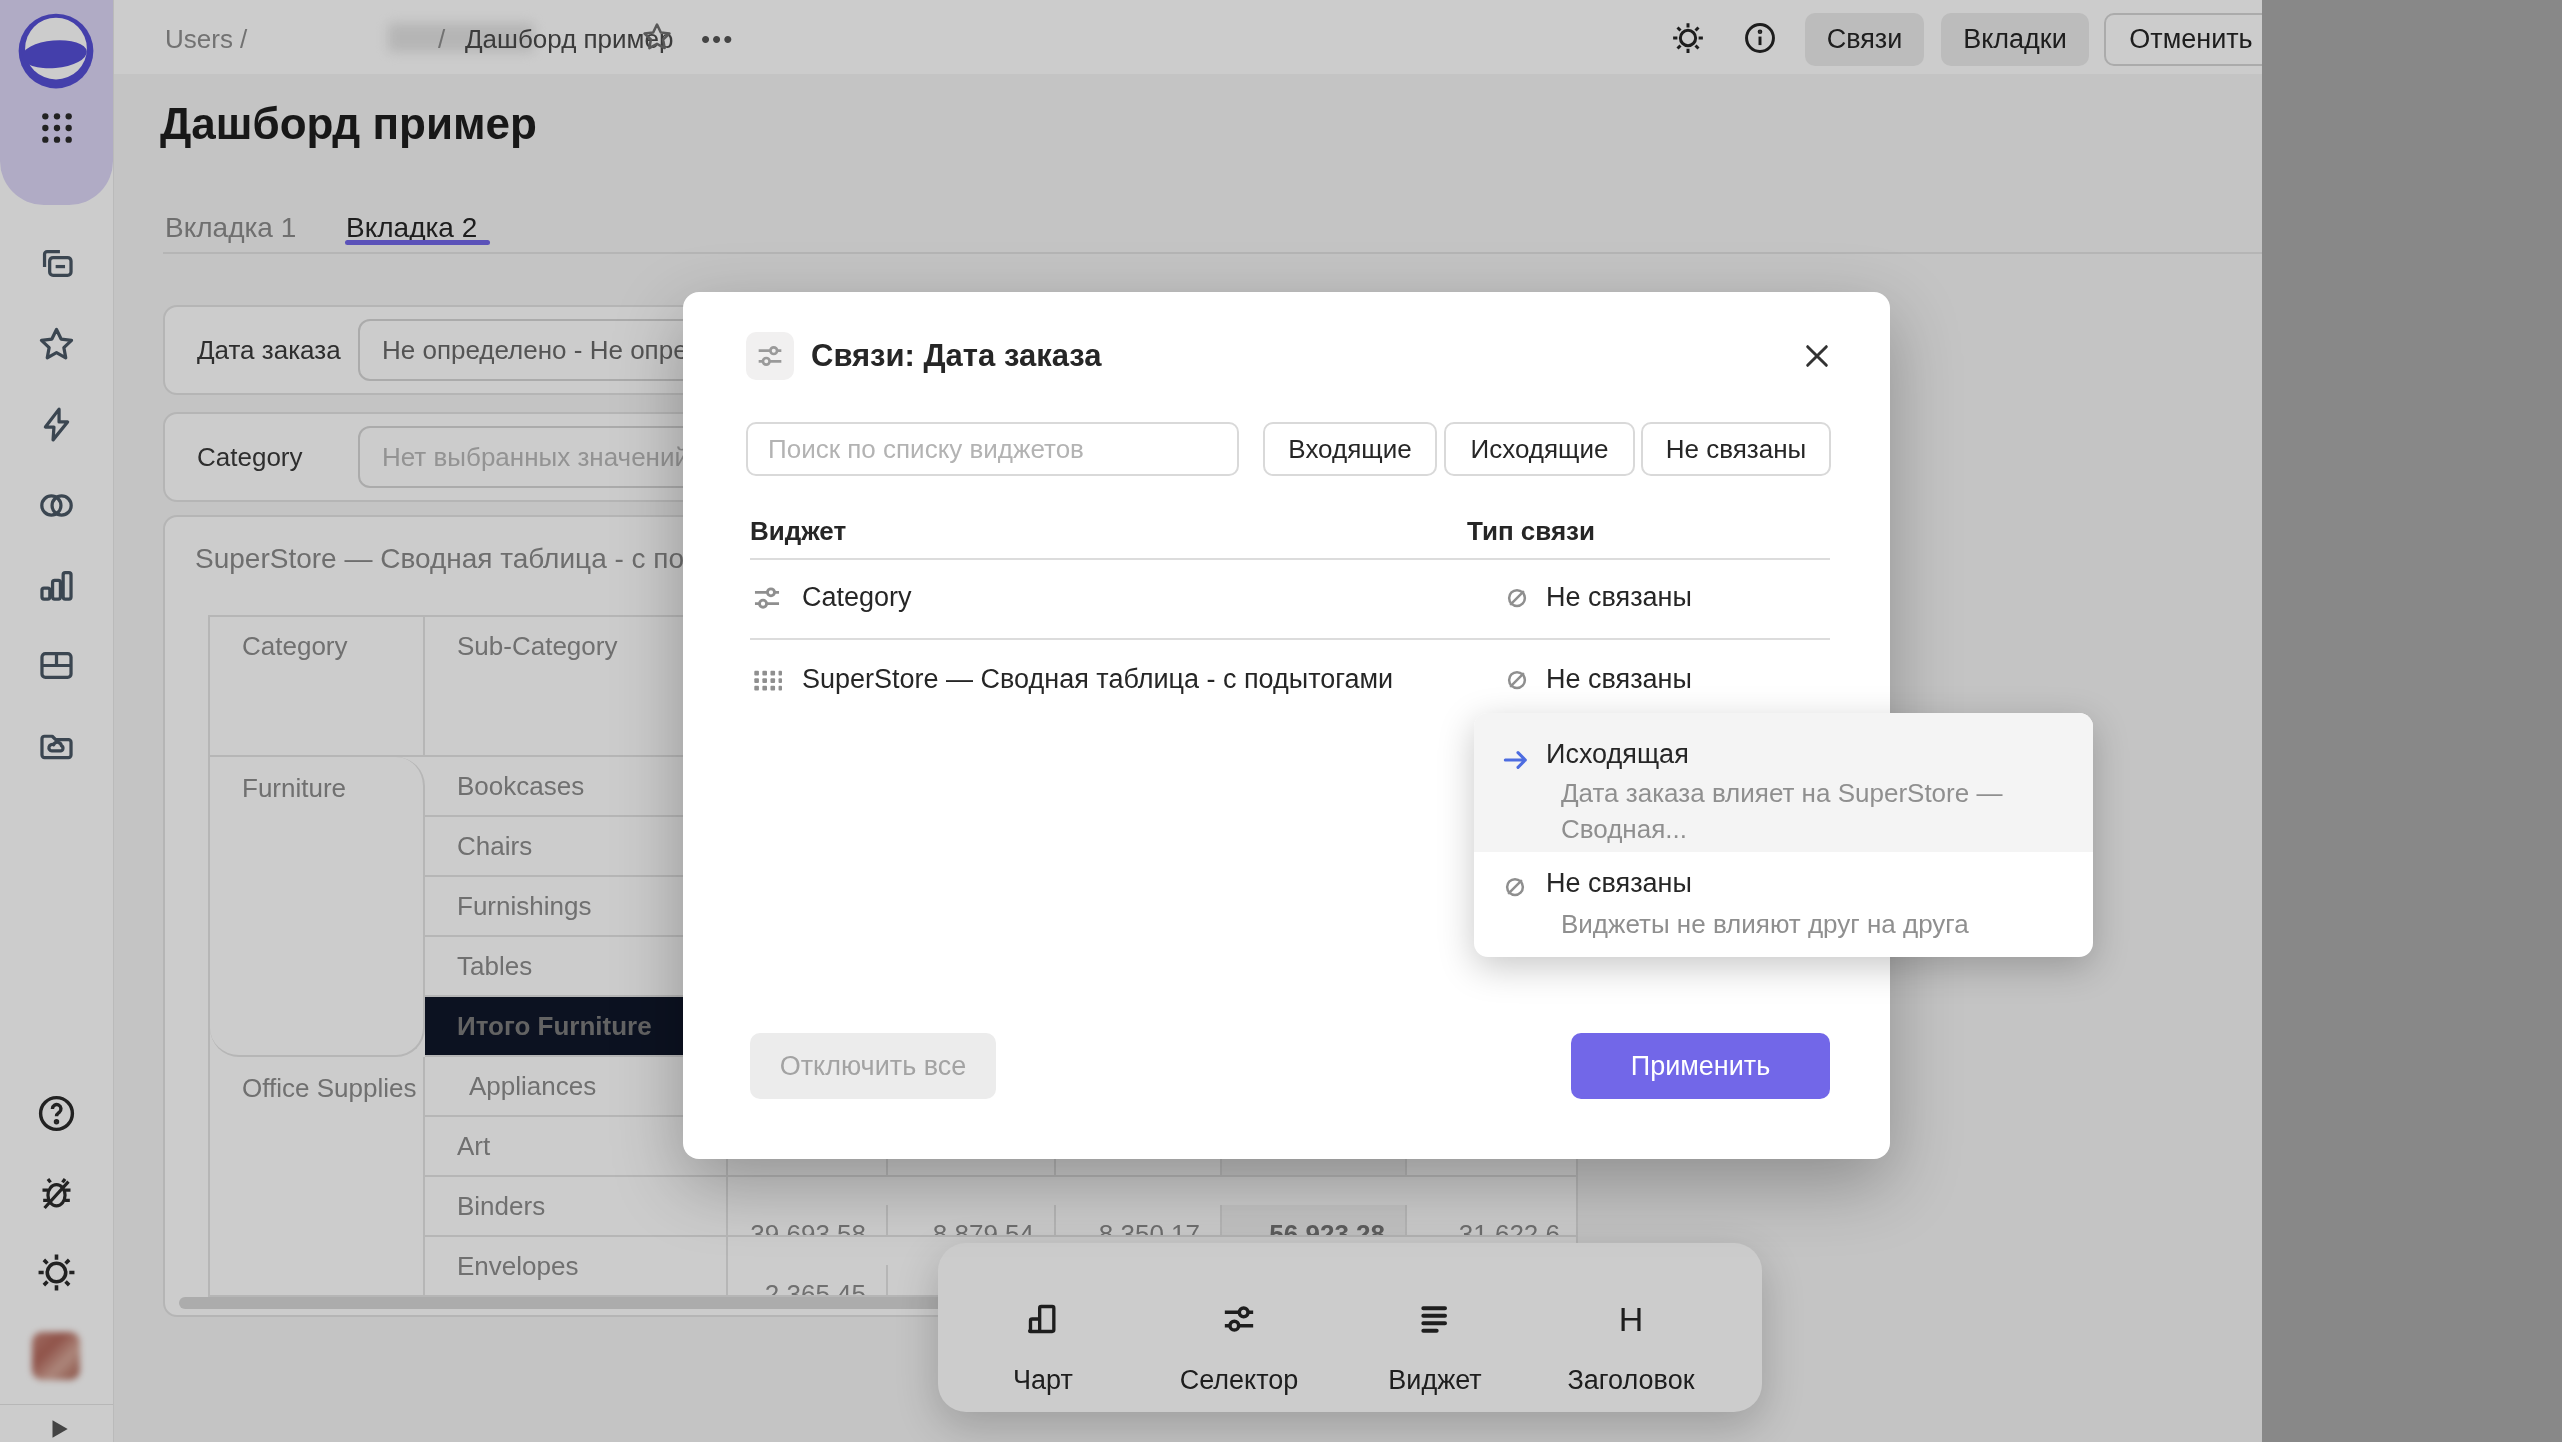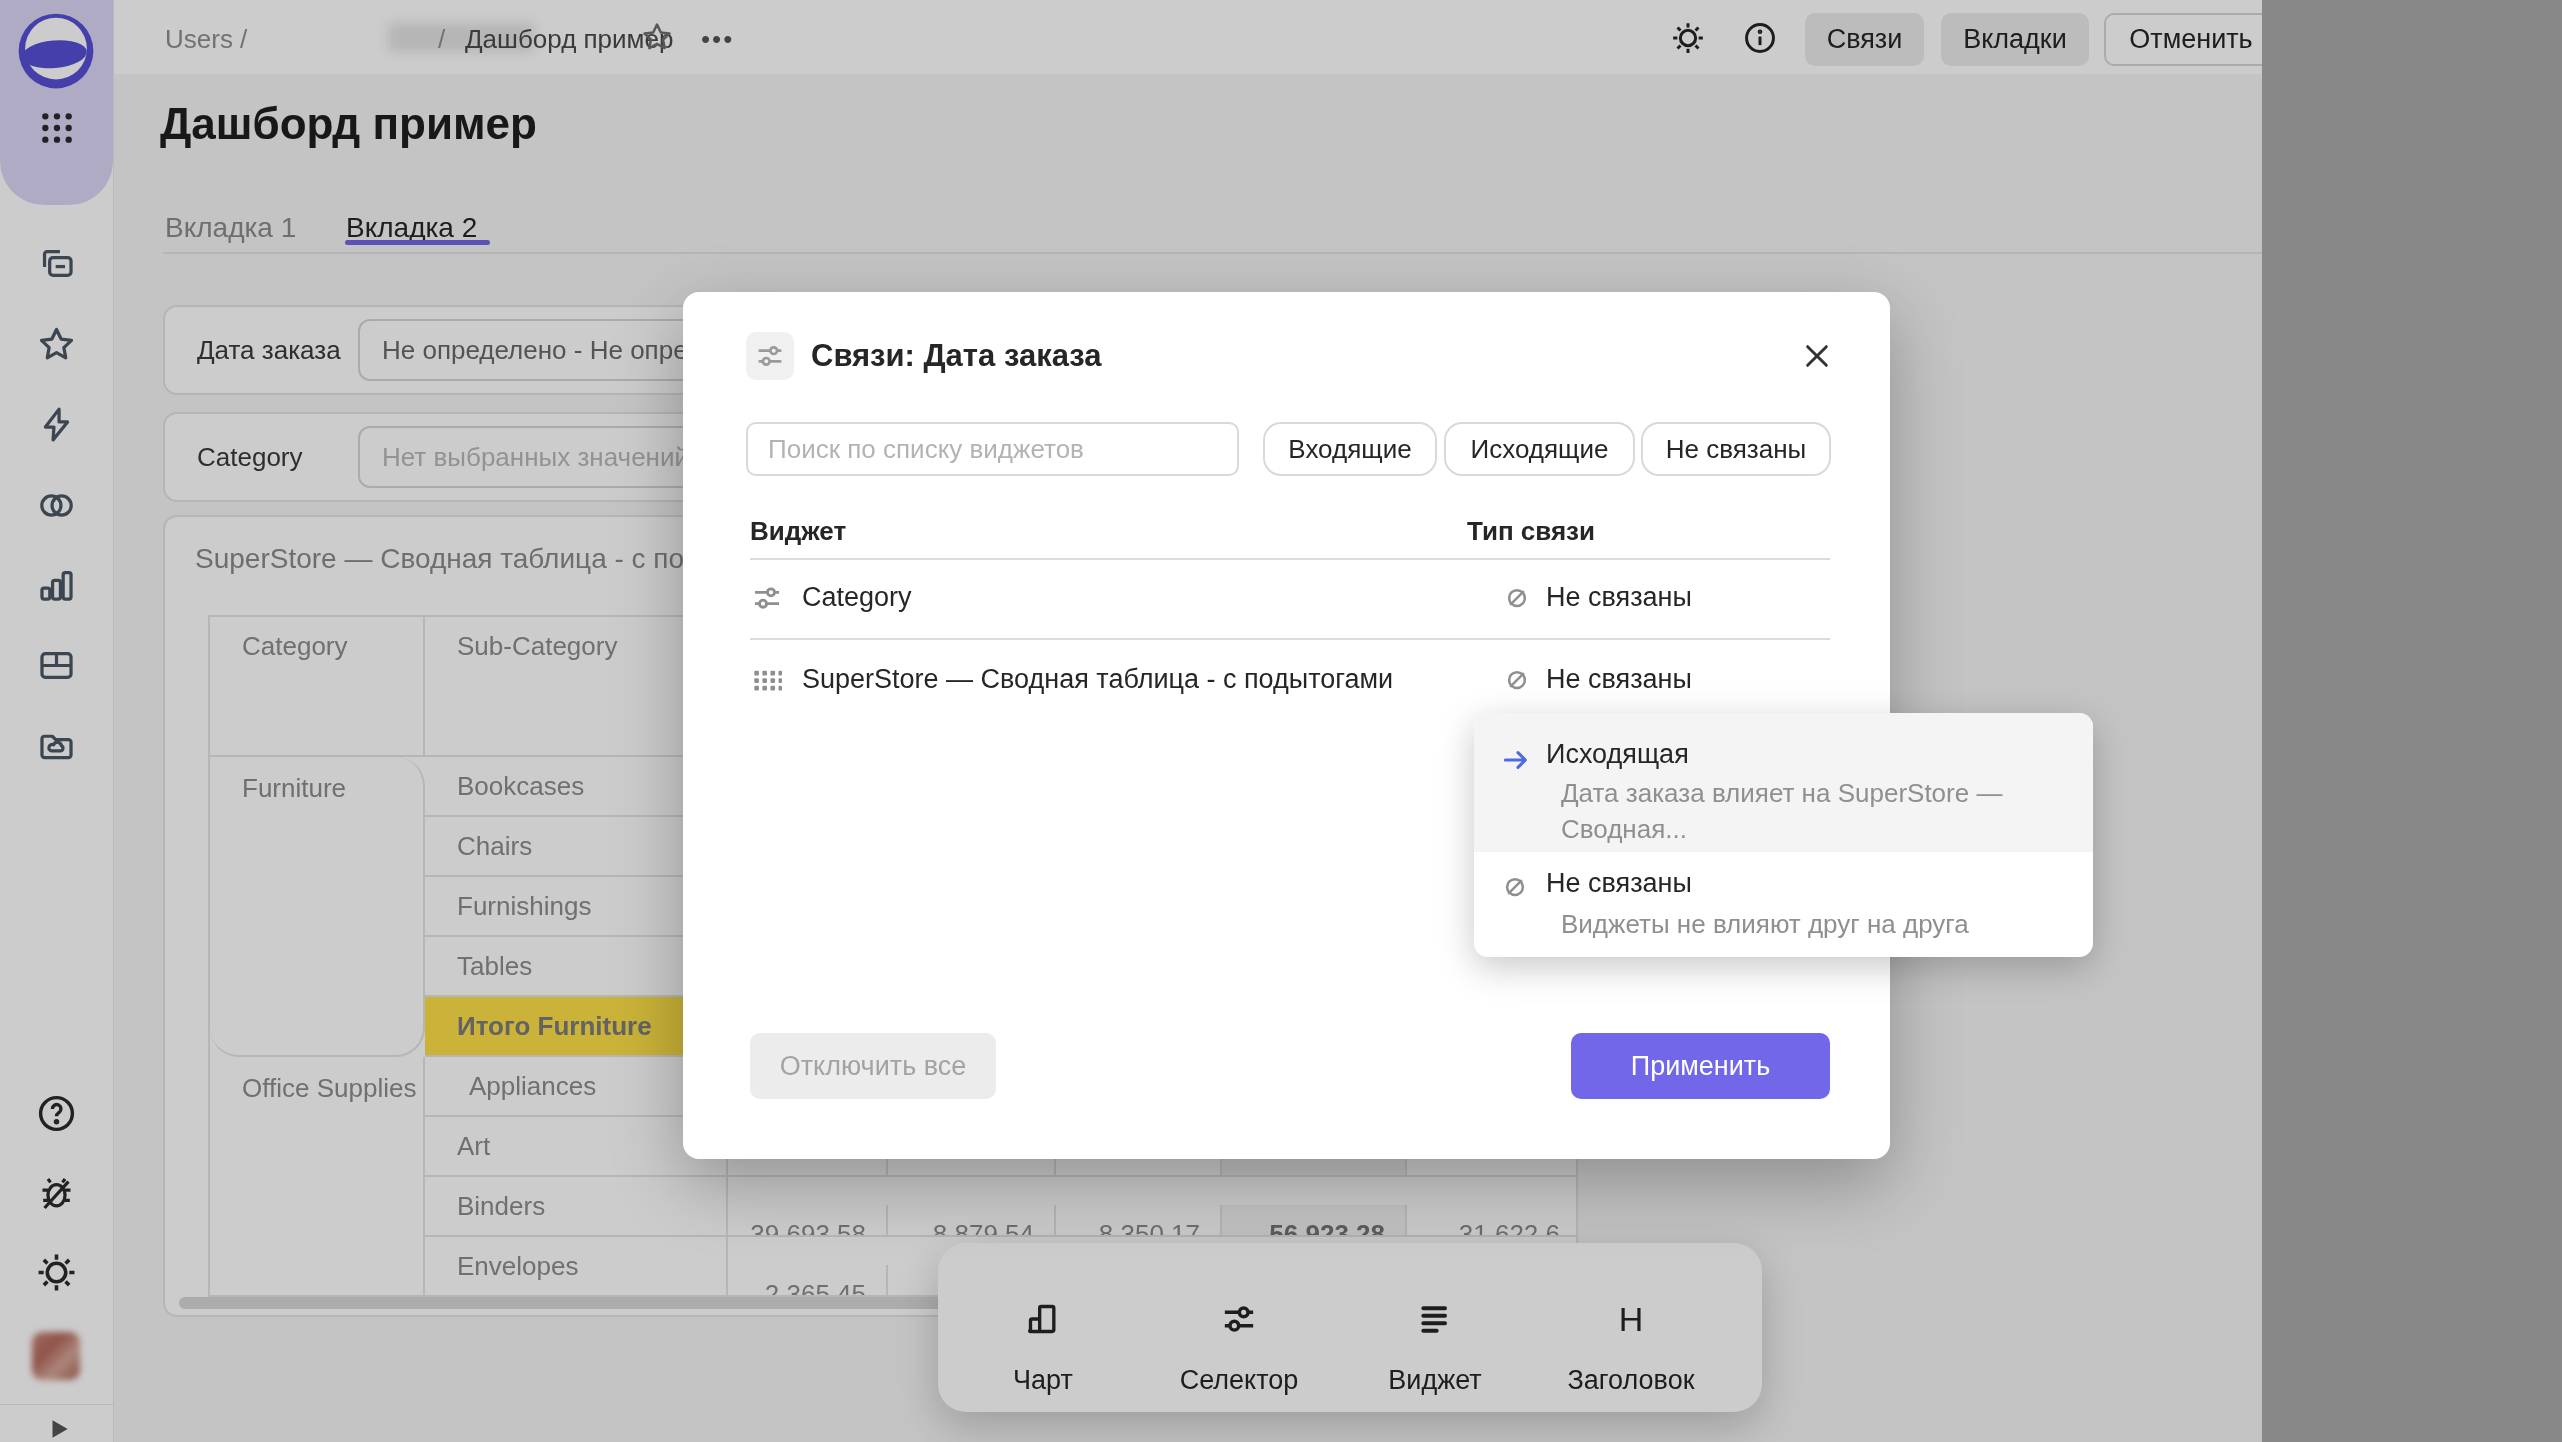--- a/index.html
+++ b/index.html
@@ -46,21 +46,21 @@
   .pivot{position:absolute;left:43px;top:98px;display:grid;
          grid-template-columns:215px 303px 160px 168px 166px 185px 175px;
          grid-template-rows:140px repeat(9,60px);
          border:2px solid #e4e4e4;font-size:26px;color:#8c8c8c;}
   .pivot>div{border-right:2px solid #e4e4e4;border-bottom:2px solid #e4e4e4;box-sizing:border-box;overflow:hidden;}
   .pc-h{padding:14px 0 0 32px;}
   .pc-cat{grid-column:1;padding:16px 0 0 32px;}
   .cat-f{grid-row:2/7;border-radius:29px;} .cat-o{grid-row:7/11;}
   .pc-sub{grid-column:2;line-height:58px;padding-left:32px;white-space:nowrap;}
   .pc-v{text-align:right;line-height:58px;padding-right:20px;white-space:nowrap;margin-top:28px;}
-  .row-total{background:#fde047;font-weight:600;color:#7c7c7c;}
+  .row-total{background:#0f172a;font-weight:600;color:#7c7c7c;}
   .tot-col{background:#f4f4f4;}
   .v-strong{font-weight:600;color:#757575;}
   .hscroll{position:absolute;left:14px;top:780px;width:1386px;height:12px;border-radius:6px;background:#d8d8d8;}
 
   
   .toolbar{position:absolute;left:938px;top:1243px;width:824px;height:169px;background:#fff;border-radius:28px;
            box-shadow:0 14px 44px rgba(0,0,0,0.20);}
   .tool-item{position:absolute;top:0;width:150px;height:169px;}
   .tool-ic{position:absolute;left:50%;top:56px;transform:translateX(-50%);width:40px;height:40px;color:#262626;}
   .tool-label{position:absolute;left:0;top:122px;width:100%;text-align:center;font-size:27px;color:#262626;}
@@ -72,21 +72,21 @@
   
   .modal{position:absolute;left:683px;top:292px;width:1207px;height:867px;background:#fff;border-radius:16px;z-index:20;
          box-shadow:0 24px 70px rgba(0,0,0,0.28);}
   .m-icbox{position:absolute;left:63px;top:40px;width:48px;height:48px;background:#f1f0f0;border-radius:10px;
            display:flex;align-items:center;justify-content:center;color:#9a9a9a;}
   .m-title{position:absolute;left:128px;top:46px;font-size:31px;font-weight:600;color:#262626;}
   .m-close{position:absolute;left:1112px;top:42px;width:44px;height:44px;display:flex;align-items:center;justify-content:center;color:#333;cursor:pointer;}
   .m-search{position:absolute;left:63px;top:130px;width:493px;height:54px;border:2px solid #d9d9d9;border-radius:10px;
             box-sizing:border-box;font-size:26px;color:#262626;padding:0 20px;outline:none;font-family:inherit;}
   .m-search::placeholder{color:#b3b3b3;}
-  .seg-btn{position:absolute;top:130px;height:54px;border:2px solid #d9d9d9;border-radius:18px;background:#fff;
+  .seg-btn{position:absolute;top:130px;height:54px;border:2px solid #d9d9d9;border-radius:10px;background:#fff;
            box-sizing:border-box;display:flex;align-items:center;justify-content:center;font-size:26px;color:#262626;}
   .mlist-h{position:absolute;top:224px;font-size:26px;font-weight:600;color:#262626;}
   .m-div{position:absolute;left:67px;width:1080px;height:2px;background:#dcdcdc;}
   .m-row-ic{position:absolute;color:#8f8f8f;}
   .m-row-label{position:absolute;left:119px;font-size:27px;color:#262626;white-space:nowrap;}
   .m-type{position:absolute;left:819px;display:flex;align-items:center;gap:14px;font-size:27px;color:#262626;cursor:pointer;}
   .m-type .noicon{color:#8f8f8f;}
   .m-btn{position:absolute;top:741px;height:66px;border-radius:10px;display:flex;align-items:center;justify-content:center;
          font-size:27px;box-sizing:border-box;}
   .m-btn.ghost-disabled{left:67px;width:246px;background:#ececec;color:#a3a3a3;}

